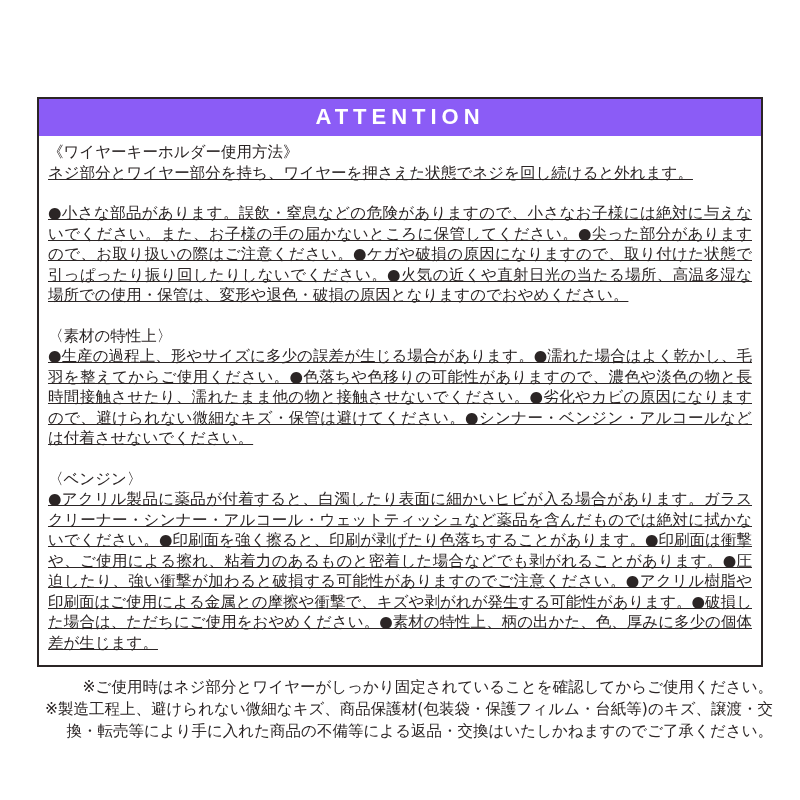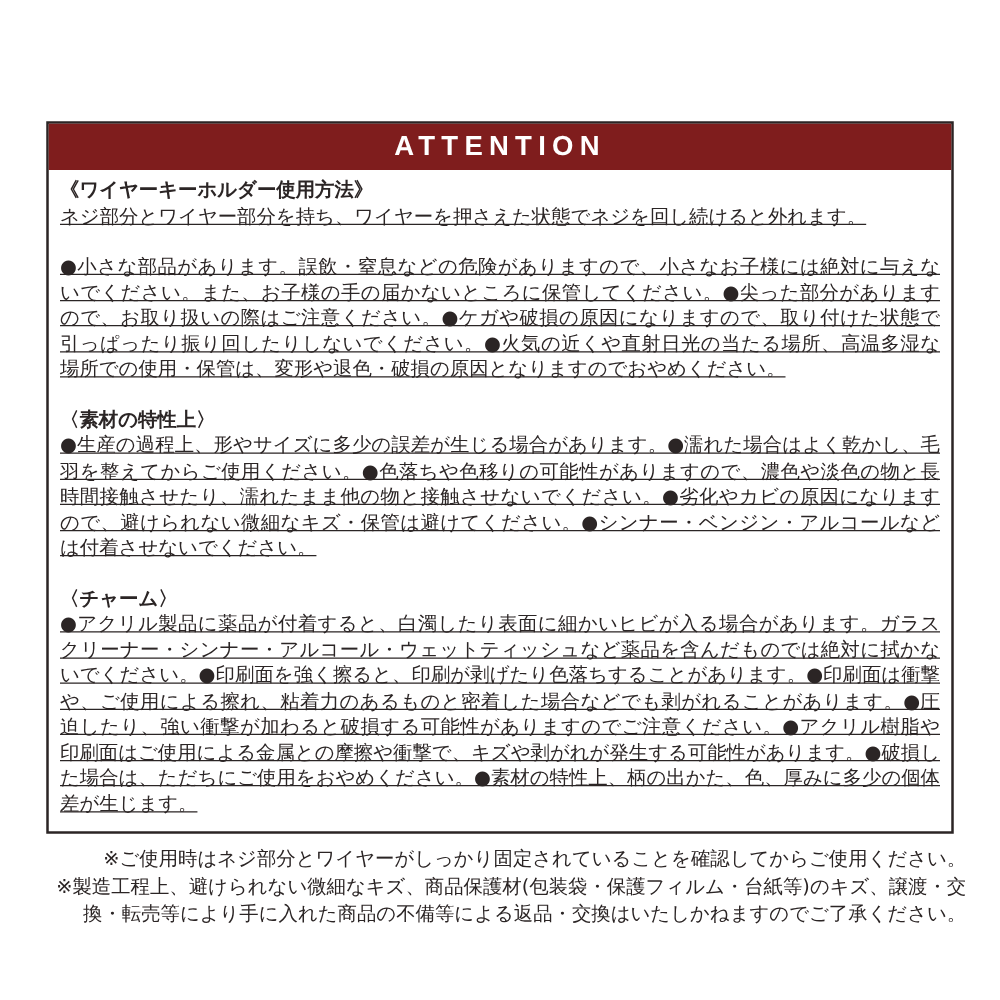--- a/index.html
+++ b/index.html
@@ -21,37 +21,37 @@
     padding: 97px 37px 0 37px;
     background: #ffffff;
     overflow: hidden;
   }
   .notice-box {
     border: 2px solid #2b2525;
     background: #ffffff;
     box-sizing: border-box;
   }
   .attention-bar {
-    background: #7f1d1d;
+    background: #8b5cf6;
     color: #ffffff;
     text-align: center;
     font-weight: bold;
     font-size: 22px;
     letter-spacing: 5px;
     line-height: 1;
     padding: 7px 0 8px 0;
     font-family: "Liberation Sans", sans-serif;
   }
   .content {
     padding: 6px 9px 12px 9px;
     font-size: 15.5px;
     line-height: 20.5px;
   }
   .sec-title {
-    font-weight: bold;
+    font-weight: normal;
   }
   .section {
     margin-top: 20px;
   }
   .sec-body {
     text-align: justify;
     word-break: break-all;
     overflow-wrap: anywhere;
     text-decoration: underline;
   }
@@ -88,21 +88,21 @@
       <div class="section">
         <div class="sec-body">●小さな部品があります。誤飲・窒息などの危険がありますので、小さなお子様には絶対に与えないでください。また、お子様の手の届かないところに保管してください。●尖った部分がありますので、お取り扱いの際はご注意ください。●ケガや破損の原因になりますので、取り付けた状態で引っぱったり振り回したりしないでください。●火気の近くや直射日光の当たる場所、高温多湿な場所での使用・保管は、変形や退色・破損の原因となりますのでおやめください。</div>
       </div>
 
       <div class="section">
         <div class="sec-title">〈素材の特性上〉</div>
         <div class="sec-body">●生産の過程上、形やサイズに多少の誤差が生じる場合があります。●濡れた場合はよく乾かし、毛羽を整えてからご使用ください。●色落ちや色移りの可能性がありますので、濃色や淡色の物と長時間接触させたり、濡れたまま他の物と接触させないでください。●劣化やカビの原因になりますので、避けられない微細なキズ・保管は避けてください。●シンナー・ベンジン・アルコールなどは付着させないでください。</div>
       </div>
 
       <div class="section">
-        <div class="sec-title">〈チャーム〉</div>
+        <div class="sec-title">〈ベンジン〉</div>
         <div class="sec-body">●アクリル製品に薬品が付着すると、白濁したり表面に細かいヒビが入る場合があります。ガラスクリーナー・シンナー・アルコール・ウェットティッシュなど薬品を含んだものでは絶対に拭かないでください。●印刷面を強く擦ると、印刷が剥げたり色落ちすることがあります。●印刷面は衝撃や、ご使用による擦れ、粘着力のあるものと密着した場合などでも剥がれることがあります。●圧迫したり、強い衝撃が加わると破損する可能性がありますのでご注意ください。●アクリル樹脂や印刷面はご使用による金属との摩擦や衝撃で、キズや剥がれが発生する可能性があります。●破損した場合は、ただちにご使用をおやめください。●素材の特性上、柄の出かた、色、厚みに多少の個体差が生じます。</div>
       </div>
 
     </div>
   </div>
 
   <div class="footnotes">
     <div class="footnote">※ご使用時はネジ部分とワイヤーがしっかり固定されていることを確認してからご使用ください。</div>
     <div class="footnote">※製造工程上、避けられない微細なキズ、商品保護材(包装袋・保護フィルム・台紙等)のキズ、譲渡・交換・転売等により手に入れた商品の不備等による返品・交換はいたしかねますのでご了承ください。</div>
   </div>

